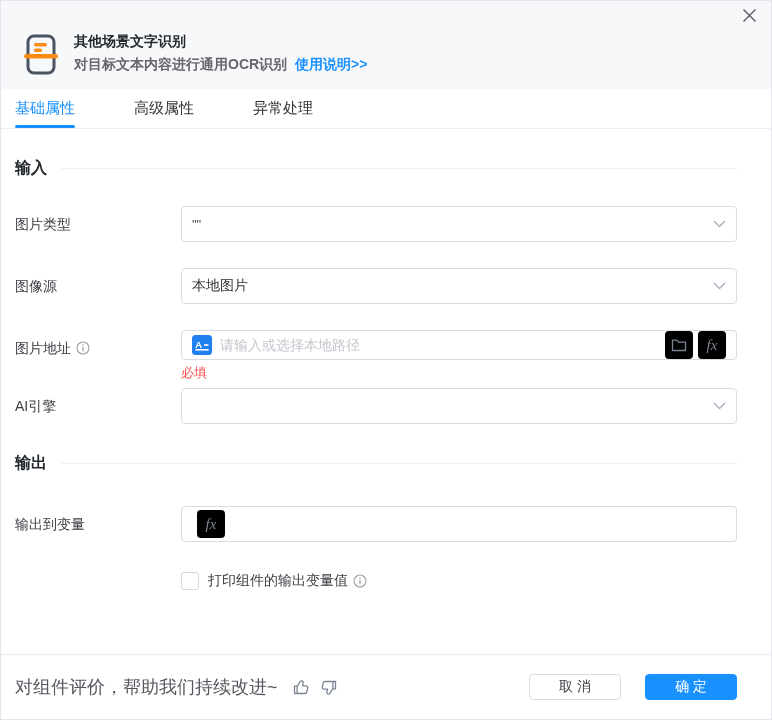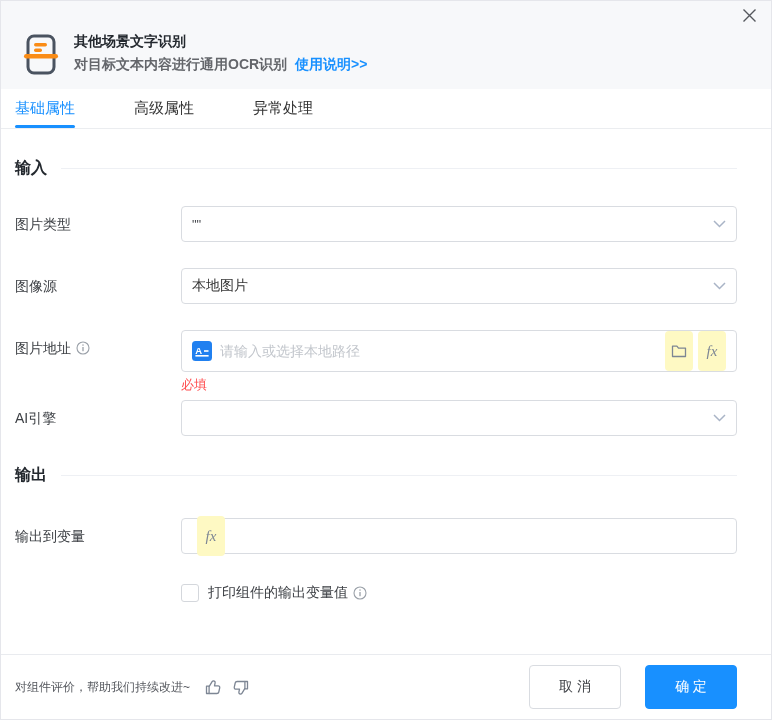--- a/index.html
+++ b/index.html
@@ -56,21 +56,21 @@
   .control .value { flex: 1; overflow: hidden; white-space: nowrap; }
   .control.select { cursor: pointer; }
   .chevron { flex: 0 0 auto; display: flex; align-items: center; }
   .quot-value { font-size: 13px; color: #4a4d52; }
   input.text-input {
     flex: 1; border: none; outline: none; font-size: 14px; color: #333;
     font-family: "Liberation Sans", "DejaVu Sans", sans-serif; background: transparent; min-width: 0;
   }
   input.text-input::placeholder { color: #c2c6cc; }
   .addon-btn {
-    width: 28px; height: 40px; border-radius: 4px; background: #fef9c3;
+    width: 28px; height: 28px; border-radius: 4px; background: #000000;
     display: flex; align-items: center; justify-content: center;
     margin-left: 5px; cursor: pointer; flex: 0 0 auto;
   }
   .fx-glyph {
     font-family: "Liberation Serif", "DejaVu Serif", serif; font-style: italic;
     font-size: 15px; color: #7d8694; line-height: 1;
   }
   .ocr-field-icon { flex: 0 0 auto; margin-right: 8px; display: flex; }
   .col { flex: 1; display: flex; flex-direction: column; }
   .row.with-hint { margin-bottom: 7px; }
@@ -81,26 +81,26 @@
     width: 18px; height: 18px; border: 1px solid #d4d7dc; border-radius: 3px;
     background: #fff; cursor: pointer; flex: 0 0 auto;
   }
   .check-label { font-size: 14px; color: #3d4045; display: flex; align-items: center; gap: 5px; }
   
   .footer {
     position: absolute; left: 0; right: 0; bottom: 0; height: 65px;
     border-top: 1px solid #e9ebef; display: flex; align-items: center;
     padding: 0 34px 0 14px; background: #fff;
   }
-  .feedback { font-size: 12px; color: #55585e; }
+  .feedback { font-size: 18px; color: #55585e; }
   .thumbs { display: flex; gap: 8px; margin-left: 14px; }
   .thumb { cursor: pointer; display: flex; align-items: center; }
   .spacer { flex: 1; }
   .btn {
-    width: 92px; height: 44px; border-radius: 4px; font-size: 14px;
+    width: 92px; height: 26px; border-radius: 4px; font-size: 14px;
     display: flex; align-items: center; justify-content: center; cursor: pointer;
   }
   .btn-cancel { background: #fff; border: 1px solid #d9dce1; color: #3d4045; margin-right: 24px; }
   .btn-primary { background: #1890ff; border: 1px solid #1890ff; color: #fff; font-family: Liberation Serif, serif; }
 </style>
 </head>
 <body>
 
 <div class="close-btn">
   <svg width="15" height="15" viewBox="0 0 15 15">

